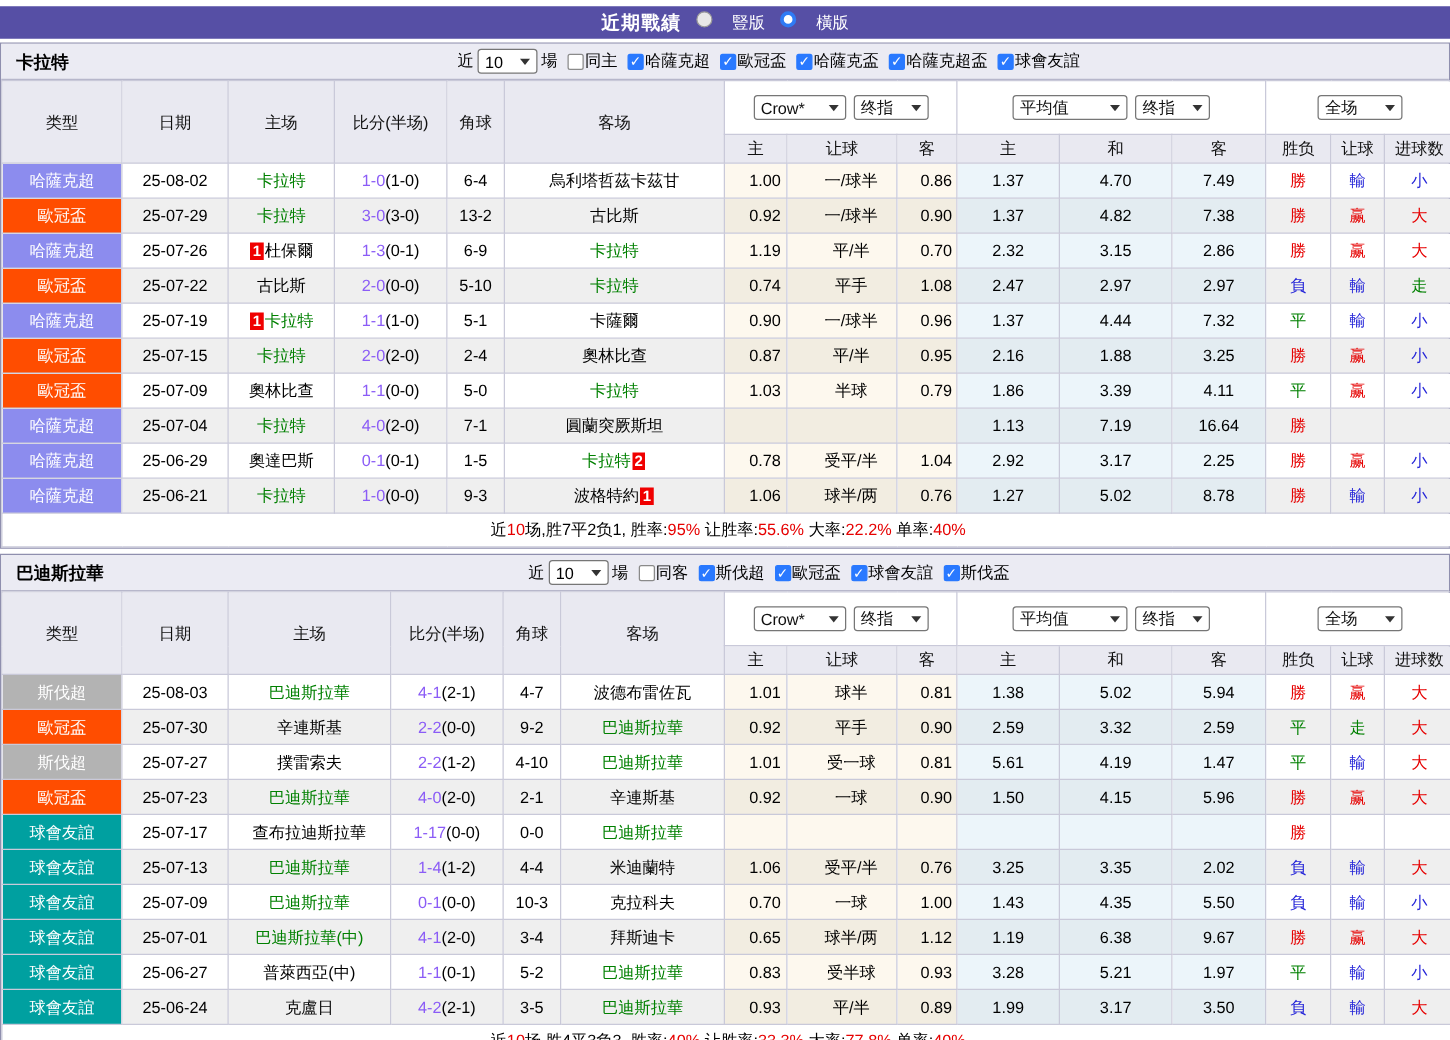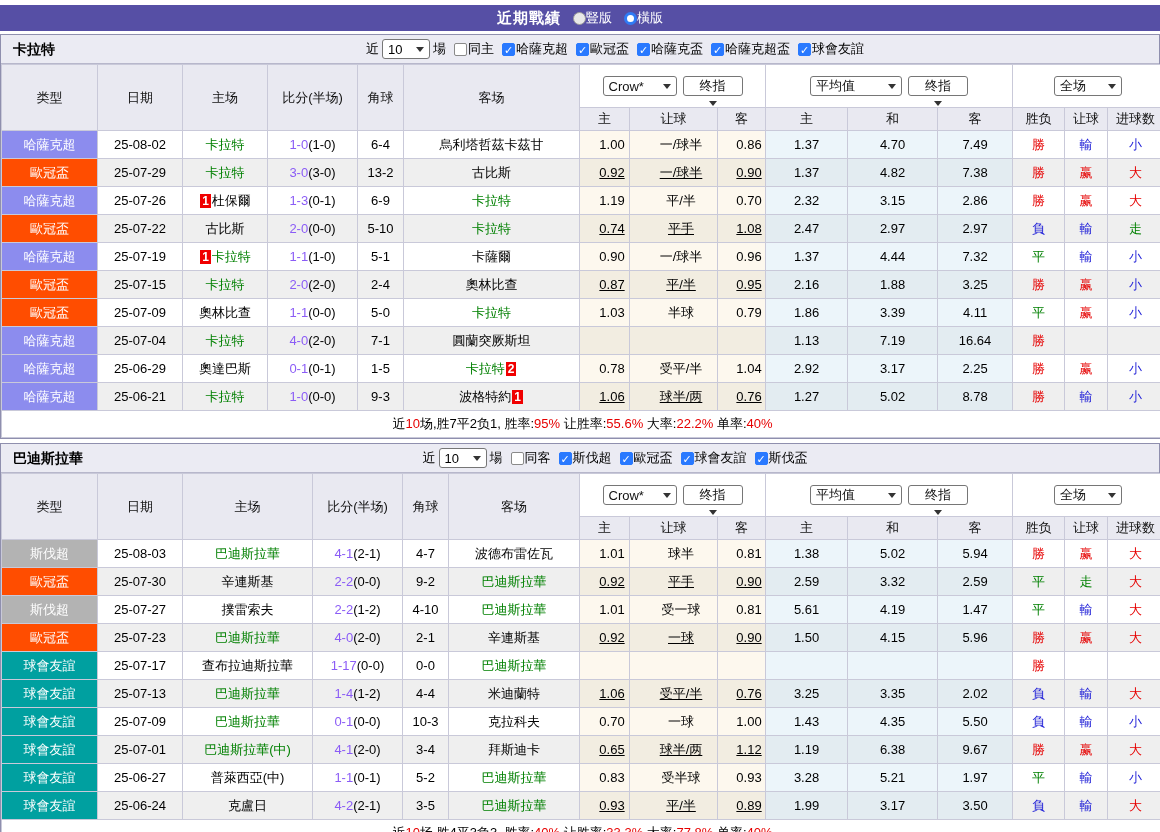--- a/index.html
+++ b/index.html
@@ -1,44 +1,44 @@
 <!DOCTYPE html>
 <html><head>
 <meta charset="utf-8">
 <style>
   * { box-sizing: border-box; }
   html, body { margin: 0; padding: 0; background: #fff; }
   body { width: 1160px; font-family: "Liberation Sans", "DejaVu Sans", sans-serif; font-size: 13px; color: #000; }
   .topbar { margin-top: 5px; height: 26px; background: #564fa5; display: flex; align-items: center; justify-content: center; gap: 12px; color: #fff; }
   .topbar .title { font-size: 15px; font-weight: bold; letter-spacing: 1px; }
-  .radio-label { display: inline-flex; align-items: center; gap: 0; font-size: 13px; }
+  .radio-label { display: inline-flex; gap: 16px; font-size: 13px; }
   .rdot { width: 13px; height: 13px; border-radius: 50%; display: inline-block; }
   .rdot.off { background: #e8e8e8; border: 1px solid #9a9a9a; }
   .rdot.on { background: #fff; border: 3px solid #2f7bf5; }
   .section { margin-top: 3px; border: 1px solid #8f8fae; }
   .section + .section { margin-top: 4px; }
   .teambar { position: relative; height: 29px; background: #ebebf3; border-bottom: 1px solid #b7b7cb; display: flex; align-items: center; justify-content: center; }
   .teamname { position: absolute; left: 12px; top: 0; line-height: 29px; font-weight: bold; font-size: 14px; }
   .filters { display: flex; align-items: center; gap: 3px; padding-left: 70px; }
   .cb-label { display: inline-flex; align-items: center; gap: 1px; margin-left: 5px; }
   .cb { width: 13px; height: 13px; border: 1px solid #8a8a8a; border-radius: 2px; background: #fff; display: inline-block; flex: none; }
   .cb.on { border-color: #2979ff; background: #2979ff; color: #fff; font-size: 11px; line-height: 13px; text-align: center; font-weight: bold; }
   .sel { display: inline-flex; align-items: center; justify-content: space-between; gap: 6px; height: 20px; padding: 0 5px; border: 1px solid #767676; border-radius: 3px; background: #fff; font-size: 13px; vertical-align: middle; }
   .arr { width: 0; height: 0; border-left: 4px solid transparent; border-right: 4px solid transparent; border-top: 5px solid #333; flex: none; }
-  .w-games { width: 48px; } .w-crow { width: 74px; } .w-final { width: 60px; flex-direction: column; } .w-avg { width: 92px; } .w-period { width: 68px; }
+  .w-games { width: 48px; } .w-crow { width: 74px; } .w-final { width: 60px; } .w-avg { width: 92px; } .w-period { width: 68px; }
   .selcell .sel { margin: 0 3px; }
   table { border-collapse: collapse; table-layout: fixed; width: 100%; }
   th, td { border: 1px solid #c9c9d9; text-align: center; overflow: hidden; white-space: nowrap; padding: 0 1px; }
   thead th { background: #e9e9f1; font-weight: normal; color: #111; }
   thead tr.selrow th.selcell { background: #fff; height: 43px; }
   thead tr.subrow th { height: 23px; }
   tbody td { height: 28px; background: #fff; }
   tbody tr.alt td { background: #efefef; }
   tbody td.odds { background: #fdf8ee; padding-left: 16px; }
-  tbody tr.alt td.odds { background: #f2ede1; text-decoration: underline; }
+  tbody tr.alt td.odds { background: #f2ede1; }
   tbody td.avg { background: #ecf5fa; }
   tbody tr.alt td.avg { background: #e3ecf1; }
   tbody td.league { color: #fff; }
   .focal { color: #008000; }
   .ft { color: #8b5cf6; }
   .card { display: inline-block; background: #f00000; color: #fff; font-size: 12px; font-weight: bold; line-height: 14px; padding: 0 2px; margin: 0 1px; }
   tfoot td { height: 27px; background: #fff; }
   .red { color: #e60000; }
   .res-r { color: #e60000; } .res-b { color: #2424d8; } .res-g { color: #008000; }
 </style>

